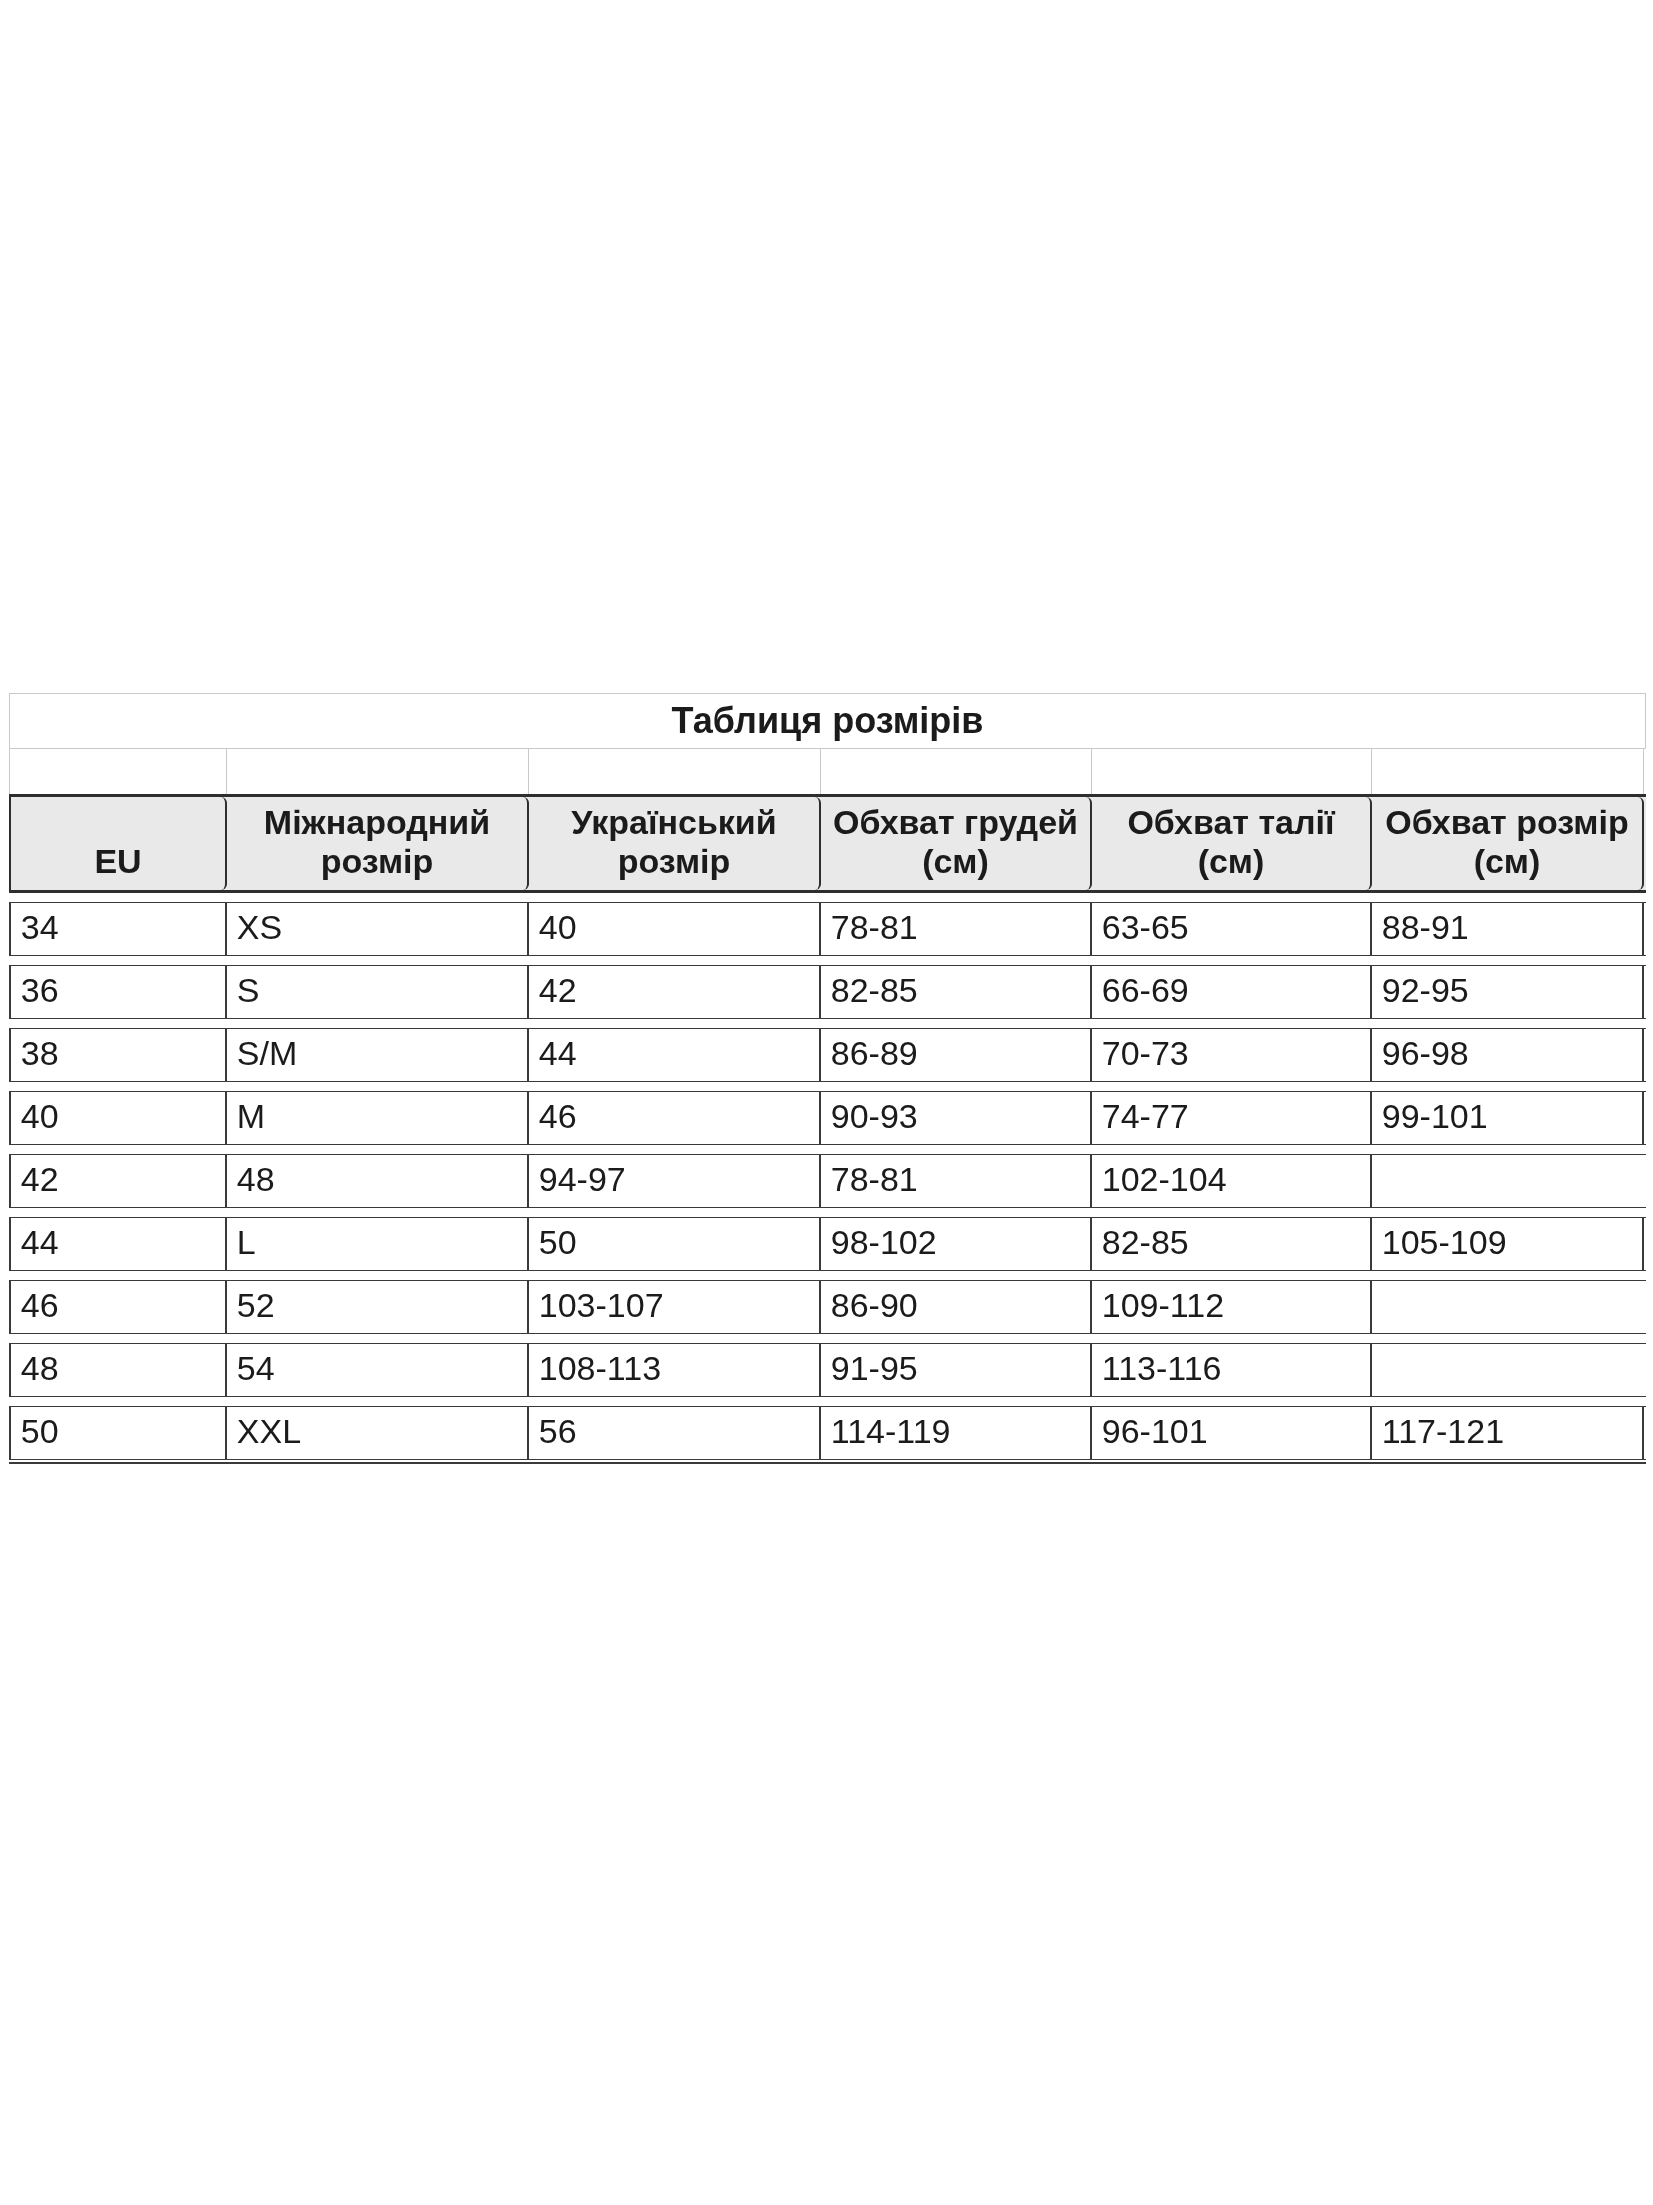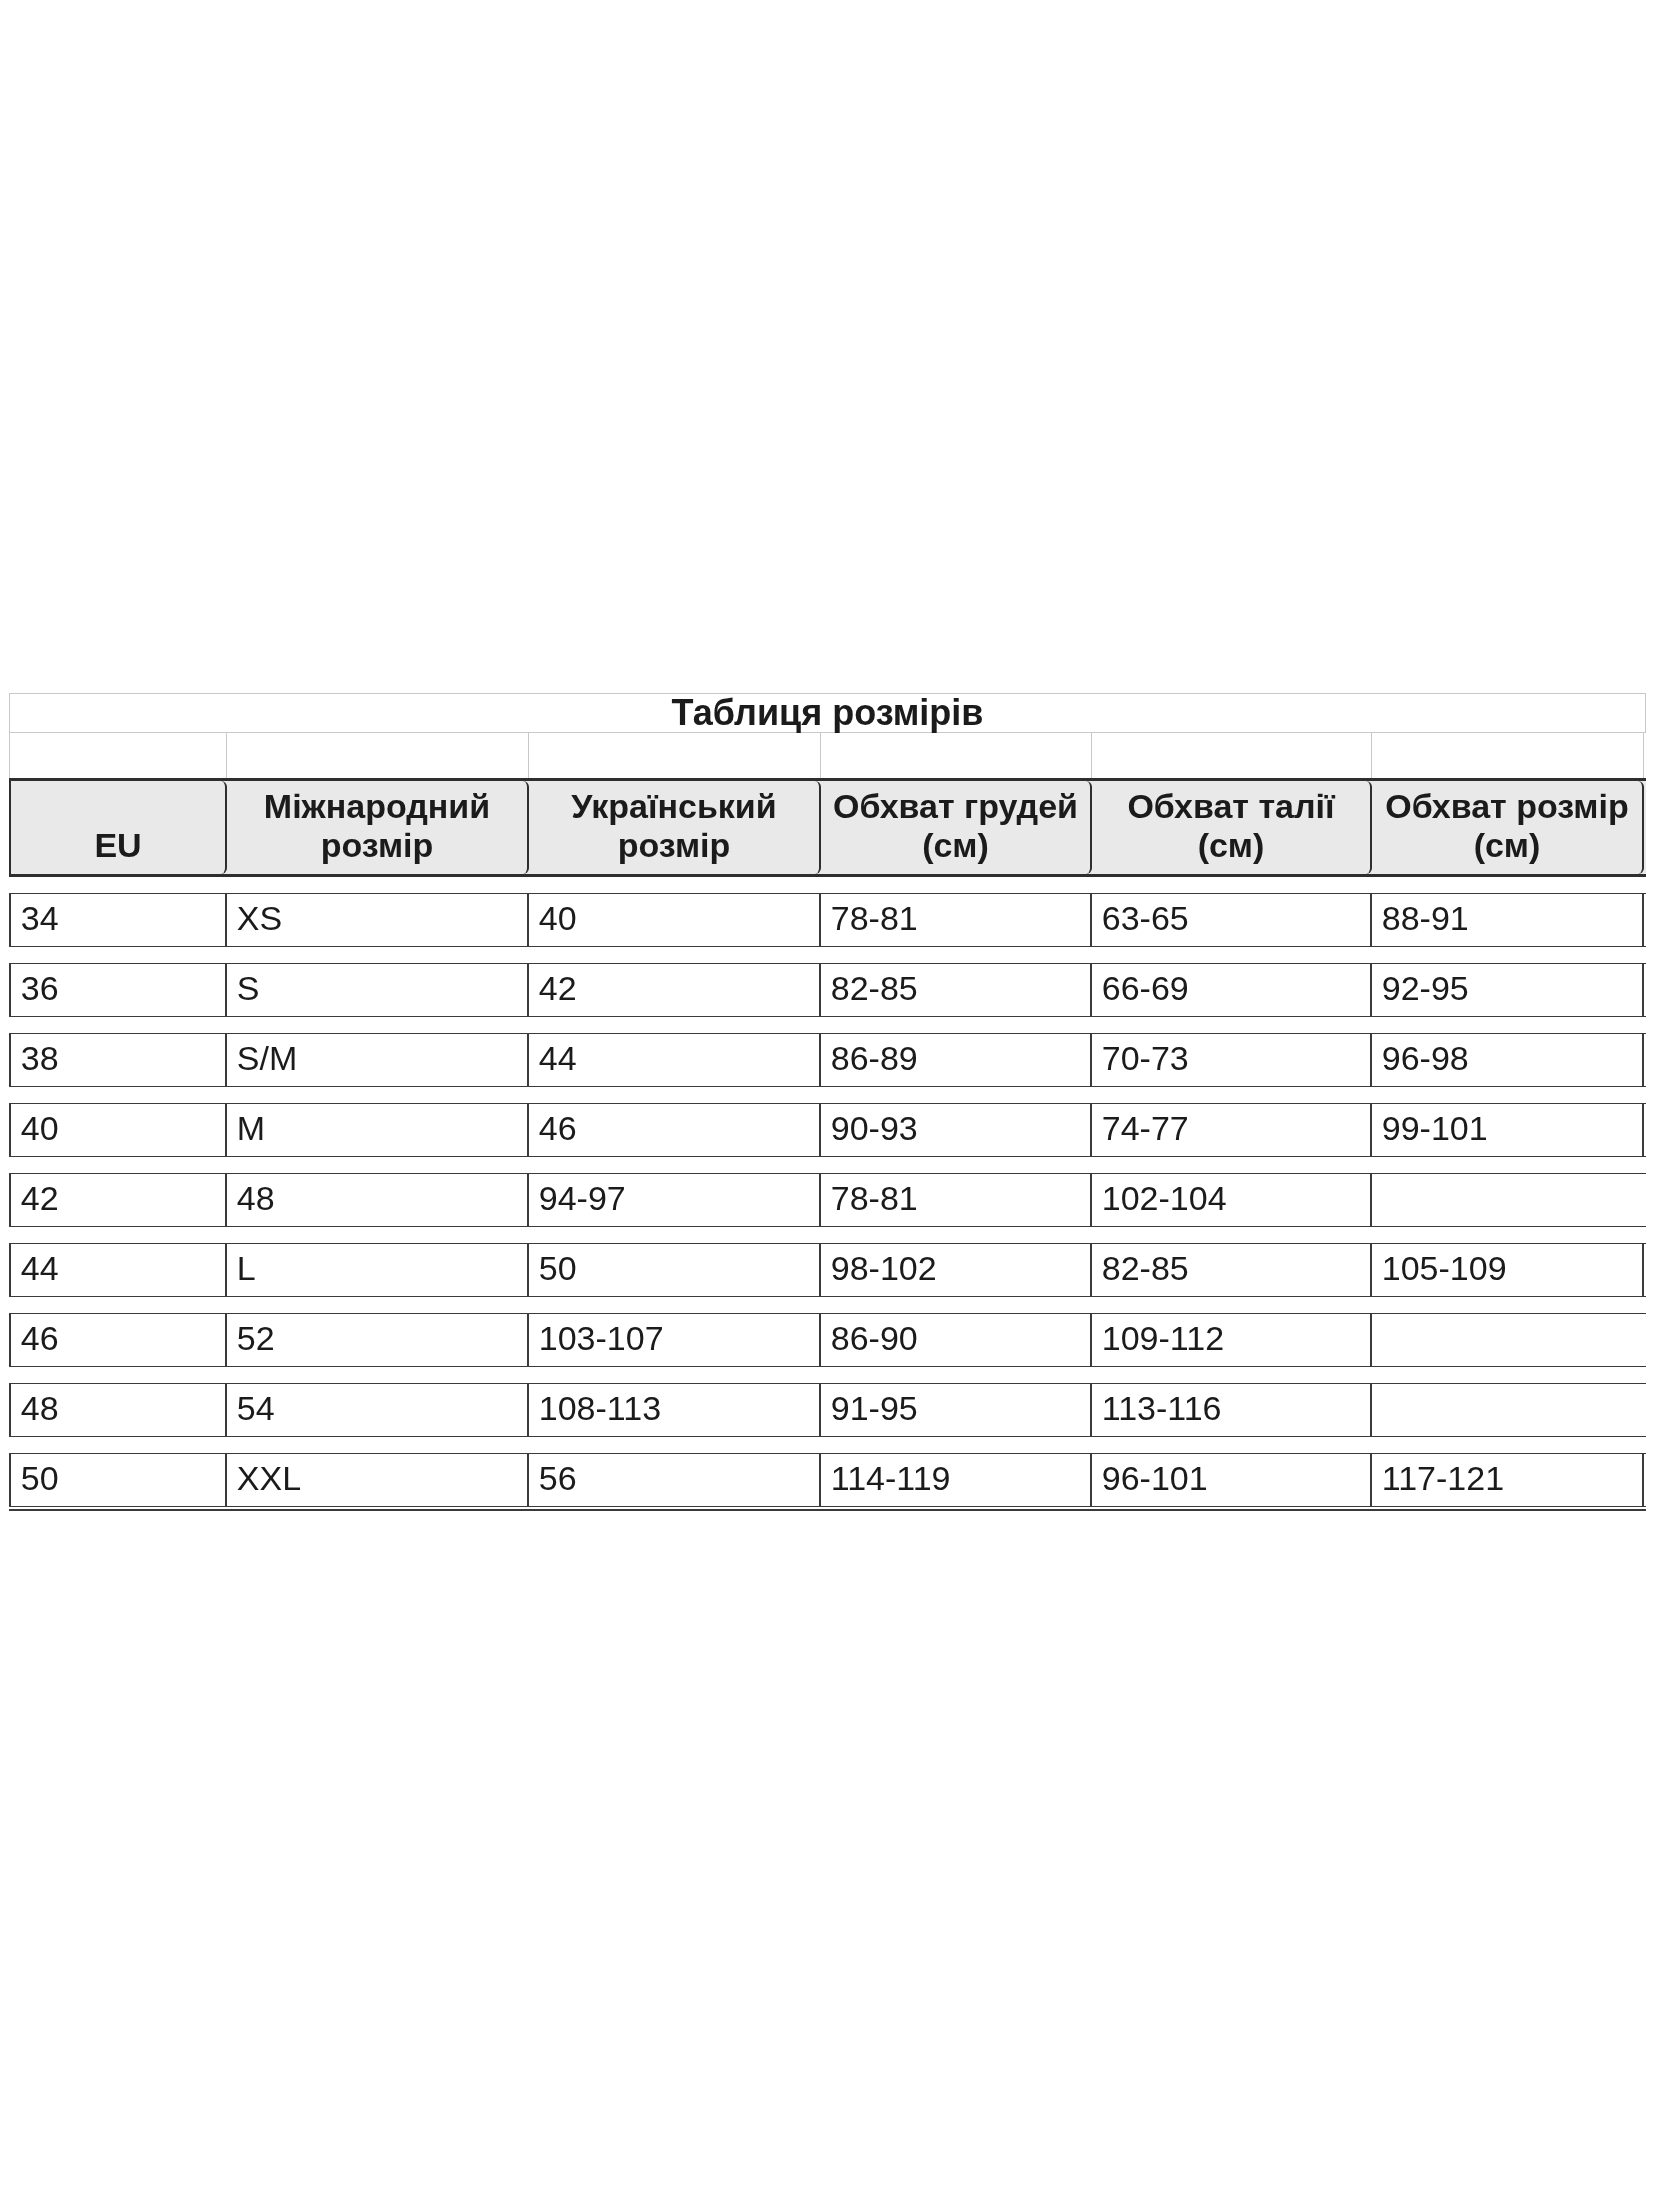--- a/index.html
+++ b/index.html
@@ -5,21 +5,21 @@
   html,body{margin:0;padding:0;}
   body{
     width:1654px;height:2205px;background:#ffffff;position:relative;
     font-family:"Liberation Sans","DejaVu Sans",sans-serif;color:#1b1b1b;
   }
   .size-table{position:absolute;left:9px;top:693px;width:1637px;}
   .size-table *{box-sizing:border-box;}
 
   
   .title-row{
-    width:100%;height:40px;border:1.6px solid #c9c9c9;
+    width:100%;height:56px;border:1.6px solid #c9c9c9;
     display:flex;align-items:center;justify-content:center;
   }
   .title-row span{font-weight:700;font-size:36px;}
 
   
   .grid{display:grid;width:100%;}
 
   
   .spacer-row{
     height:45px;border-left:1.6px solid #c9c9c9;border-right:0;
@@ -35,21 +35,21 @@
   }
   .header-cell{
     border-right:2.5px solid #2e2e2e;
     display:flex;align-items:flex-end;justify-content:center;text-align:center;
     font-weight:700;font-size:34px;line-height:1.16;
     padding:0 6.5px 8.2px 6.5px;overflow:hidden;border-radius:6px;
   }
 
   
   .data-row{
-    height:54px;margin-top:16px;
+    height:54px;margin-top:9px;
     border-top:1.6px solid #3a3a3a;border-bottom:1.6px solid #3a3a3a;border-left:2.5px solid #3a3a3a;
     grid-template-columns:216px 302px 292px 271px 280px 272px;
   }
   .data-cell{
     border-right:2.5px solid #3a3a3a;
     font-size:34px;line-height:49px;padding-left:9.8px;
     white-space:nowrap;overflow:hidden;
   }
   
   .size-table::after{content:"";display:block;margin-top:1.6px;border-top:2.5px solid #3a3a3a;}

